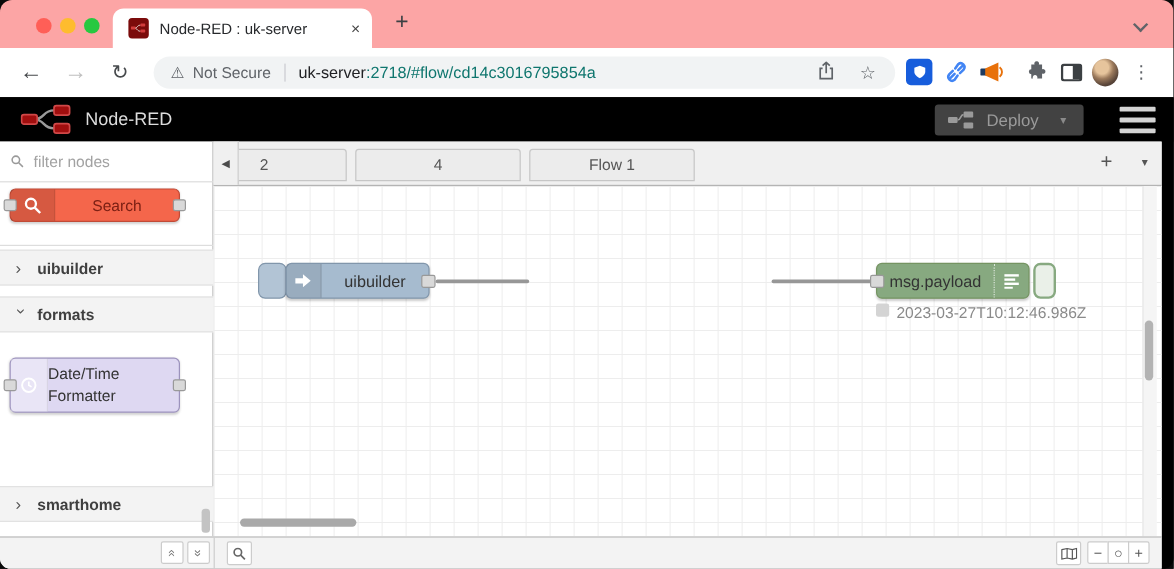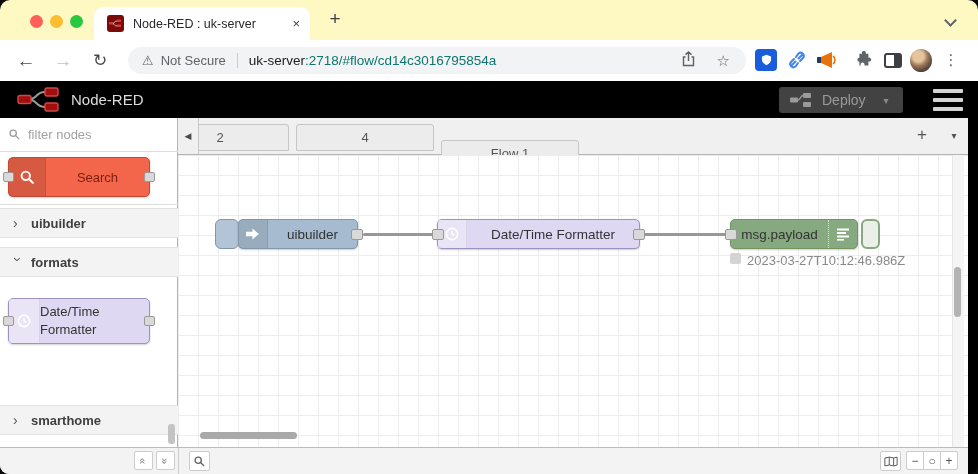--- a/index.html
+++ b/index.html
@@ -1,20 +1,20 @@
 <!DOCTYPE html>
 <html><head>
 <meta charset="utf-8">
 <style>
   html,body{margin:0;padding:0;background:#0a0a0a;width:978px;height:474px;overflow:hidden;
     font-family:"Liberation Sans","DejaVu Sans",sans-serif;-webkit-font-smoothing:antialiased;}
   .window{position:absolute;left:0;top:0;width:978px;height:474px;background:#000;
     border-radius:10px 10px 9px 9px;overflow:hidden;}
   
-  .tabstrip{position:absolute;left:0;top:0;width:978px;height:40px;background:#fef9c3;}
+  .tabstrip{position:absolute;left:0;top:0;width:978px;height:40px;background:#fca5a5;}
   .light{position:absolute;top:15px;width:13px;height:13px;border-radius:50%;}
   .btab{position:absolute;left:94px;top:7px;width:216px;height:33px;background:#fff;
     border-radius:9px 9px 0 0;display:flex;align-items:center;}
   .btab .fav{margin-left:13px;width:17px;height:17px;border-radius:3px;background:#7b0b0b;
     display:flex;align-items:center;justify-content:center;flex:0 0 auto;}
   .btab .ttl{margin-left:9px;font-size:12.5px;color:#26282b;white-space:nowrap;overflow:hidden;flex:1;}
   .btab .cls{margin:0 10px 0 6px;font-size:13px;color:#444;cursor:pointer;}
   .newtab{position:absolute;left:322px;top:6px;width:26px;height:26px;font-size:19px;color:#3c4043;
     text-align:center;line-height:26px;}
   .chevdown{position:absolute;left:946px;top:16px;width:10px;height:10px;}
@@ -226,21 +226,21 @@
 
     <div class="palette">
       <div class="filterbox">
         <svg width="11" height="11" viewBox="0 0 12 12">
           <circle cx="4.6" cy="4.6" r="3.4" stroke="#9a9a9a" stroke-width="1.4" fill="none"></circle>
           <path d="M7.2 7.2 L11 11" stroke="#9a9a9a" stroke-width="1.4"></path>
         </svg>
         <input readonly="" placeholder="filter nodes" style="">
       </div>
 
-      <div class="pnode" style="left:8px;top:39px;width:142px;height:40px;background:#f4664b;border-color:#c14a36;">
+      <div class="pnode" style="left:8px;top:39px;width:142px;height:28px;background:#f4664b;border-color:#c14a36;">
         <div class="pport l"></div>
         <div class="icosec" style="width:36px;background:rgba(0,0,0,0.12);border-right:1px solid rgba(0,0,0,0.08);align-self:stretch;">
           <svg width="15" height="15" viewBox="0 0 14 14">
             <circle cx="5.4" cy="5.4" r="3.9" stroke="#fff" stroke-width="1.8" fill="none"></circle>
             <path d="M8.4 8.4 L12.6 12.6" stroke="#fff" stroke-width="1.9"></path>
           </svg>
         </div>
         <div class="label" style="flex:1;text-align:center;color:#7c2014;">Search</div>
         <div class="pport r"></div>
       </div>
@@ -276,52 +276,41 @@
         <span class="clabel">smarthome</span>
       </div>
       <div class="pscroll"></div>
     </div>
 
     <div class="flowtabs">
       <div class="tscroll">◀</div>
       <div class="tviewport">
         <div class="ftab" style="left:-48px;">2</div>
         <div class="ftab" style="left:97px;">4</div>
-        <div class="ftab" style="left:242px;margin-top:16px;">Flow 1</div>
+        <div class="ftab" style="left:242px;">Flow 1</div>
       </div>
       <div class="taddbtn">+</div>
       <div class="tmenubtn">▾</div>
     </div>
 
     <div class="canvas">
       <div class="wire" style="left:185px;top:78px;width:78px;"></div>
       <div class="wire" style="left:465px;top:78px;width:90px;"></div>
 
       <div class="injbtn"></div>
       <div class="node" style="left:60px;top:64px;width:120px;background:#a6bbcf;border-color:#8196ab;">
         <div class="icosec" style="background:rgba(0,0,0,0.08);border-right:1px solid rgba(0,0,0,0.1);">
           <svg width="14" height="12" viewBox="0 0 13 11">
             <path d="M0 3.5 h6 V0.5 l6 5 -6 5 V7.5 H0 z" fill="#fff"></path>
           </svg>
         </div>
         <div class="label">uibuilder</div>
         <div class="port out"></div>
       </div>
 
-      <div class="node" style="left:259px;top:64px;width:203px;background:#ded8f2;border-color:#9c92bd;">
-        <div class="port in"></div>
-        <div class="icosec" style="background:rgba(255,255,255,0.35);border-right:1px solid rgba(0,0,0,0.07);">
-          <svg width="16" height="16" viewBox="0 0 16 16">
-            <circle cx="8" cy="8" r="5.6" stroke="#fff" stroke-width="1.6" fill="none"></circle>
-            <path d="M8 5 V8 L10.3 9.4" stroke="#fff" stroke-width="1.4" fill="none"></path>
-          </svg>
-        </div>
-        <div class="label">Date/Time Formatter</div>
-        <div class="port out"></div>
-      </div>
 
       <div class="dbgbtn"></div>
       <div class="node" style="left:552px;top:64px;width:128px;background:#87a980;border-color:#759462;">
         <div class="port in"></div>
         <div class="label">msg.payload</div>
         <div class="icosec" style="border-left:1px dotted rgba(255,255,255,0.7);">
           <svg width="14" height="14" viewBox="0 0 14 14">
             <rect x="1" y="1.5" width="12" height="2" fill="#fff"></rect>
             <rect x="1" y="5" width="9" height="2" fill="#fff"></rect>
             <rect x="1" y="8.5" width="12" height="2" fill="#fff"></rect>

